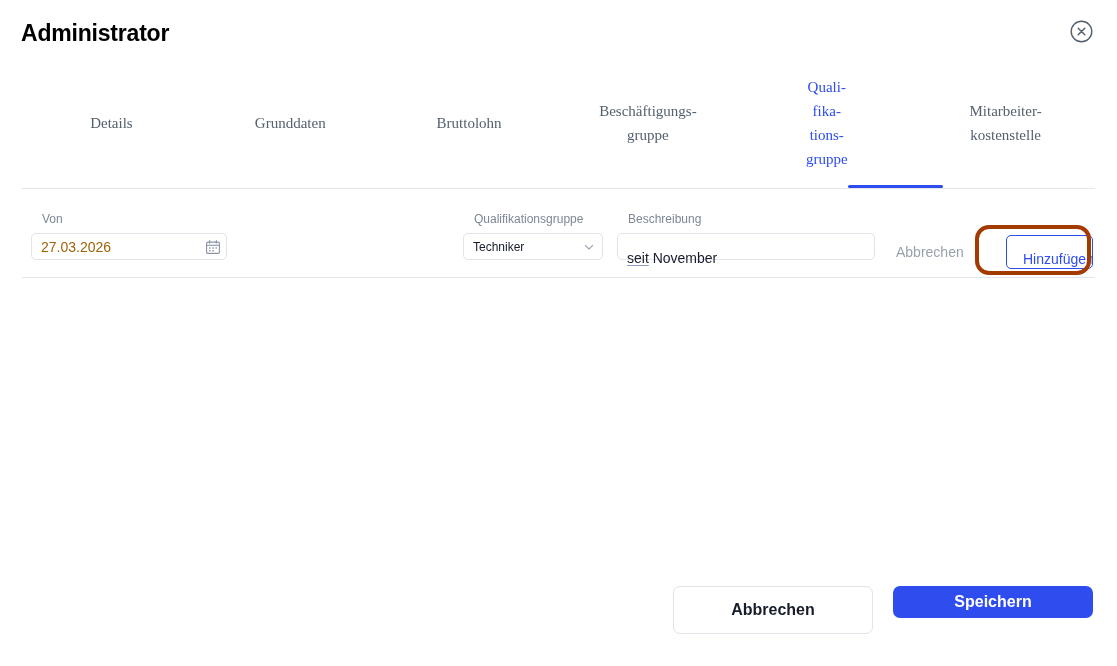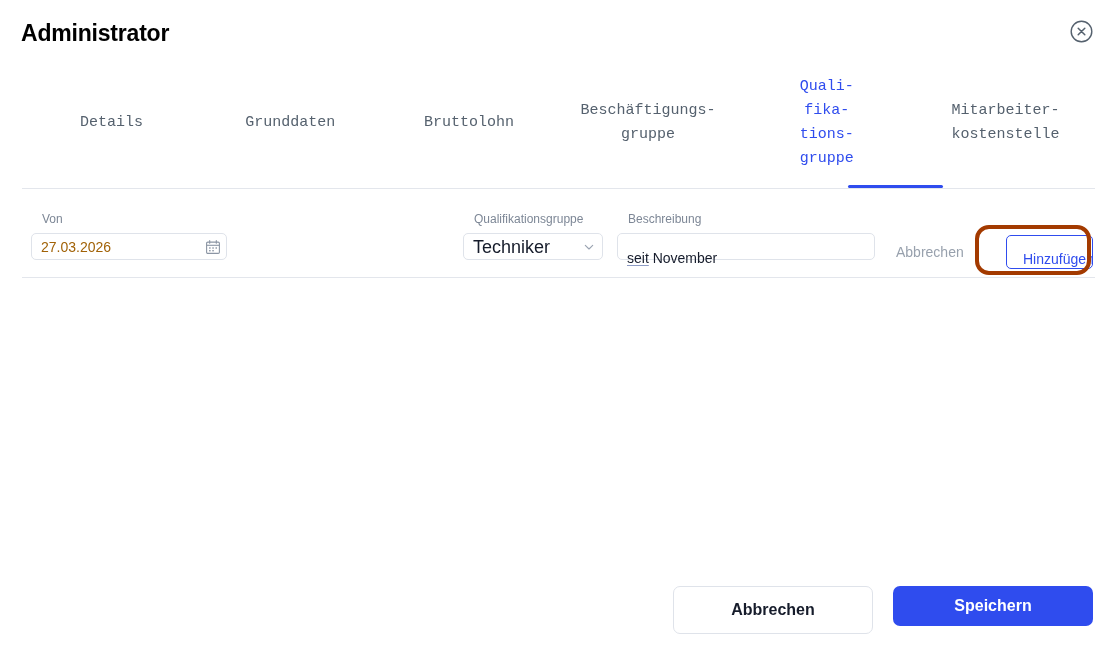--- a/index.html
+++ b/index.html
@@ -65,21 +65,21 @@
     flex: 1 1 0;
     text-align: center;
     font-size: 15px;
     line-height: 24px;
     color: #55616e;
     padding: 0 4px 8px 4px;
     cursor: pointer;
     position: relative;
     background: transparent;
     border: 0;
-    font-family: Liberation Mono, monospace;
+    font-family: Liberation Serif, serif;
     align-self: center;
   }
   .tab.wrap { word-break: normal; }
   .tab-underline {
     position: absolute;
     left: 848px;
     top: 185px;
     width: 95px;
     height: 3px;
     background: #2f4cee;
@@ -141,21 +141,21 @@
   }
   .cal-icon.faint { opacity: 0.45; }
 
   .select-input {
     width: 100%;
     height: 27px;
     border: 1px solid #dfe3ea;
     border-radius: 5px;
     background: #ffffff;
     font-family: inherit;
-    font-size: 18px;
+    font-size: 12px;
     color: #161c2b;
     padding: 0 24px 0 9px;
     outline: none;
     appearance: none;
     -webkit-appearance: none;
     cursor: pointer;
   }
   .chev {
     position: absolute;
     right: 8px;
@@ -242,21 +242,21 @@
     font-family: inherit;
     font-size: 16px;
     font-weight: bold;
     cursor: pointer;
   }
   .btn-primary {
     position: absolute;
     left: 893px;
     top: 0;
     width: 200px;
-    height: 40px;
+    height: 32px;
     border: 0;
     border-radius: 7px;
     background: #2f4cee;
     color: #ffffff;
     font-family: inherit;
     font-size: 16px;
     font-weight: bold;
     cursor: pointer;
   }
 </style>

